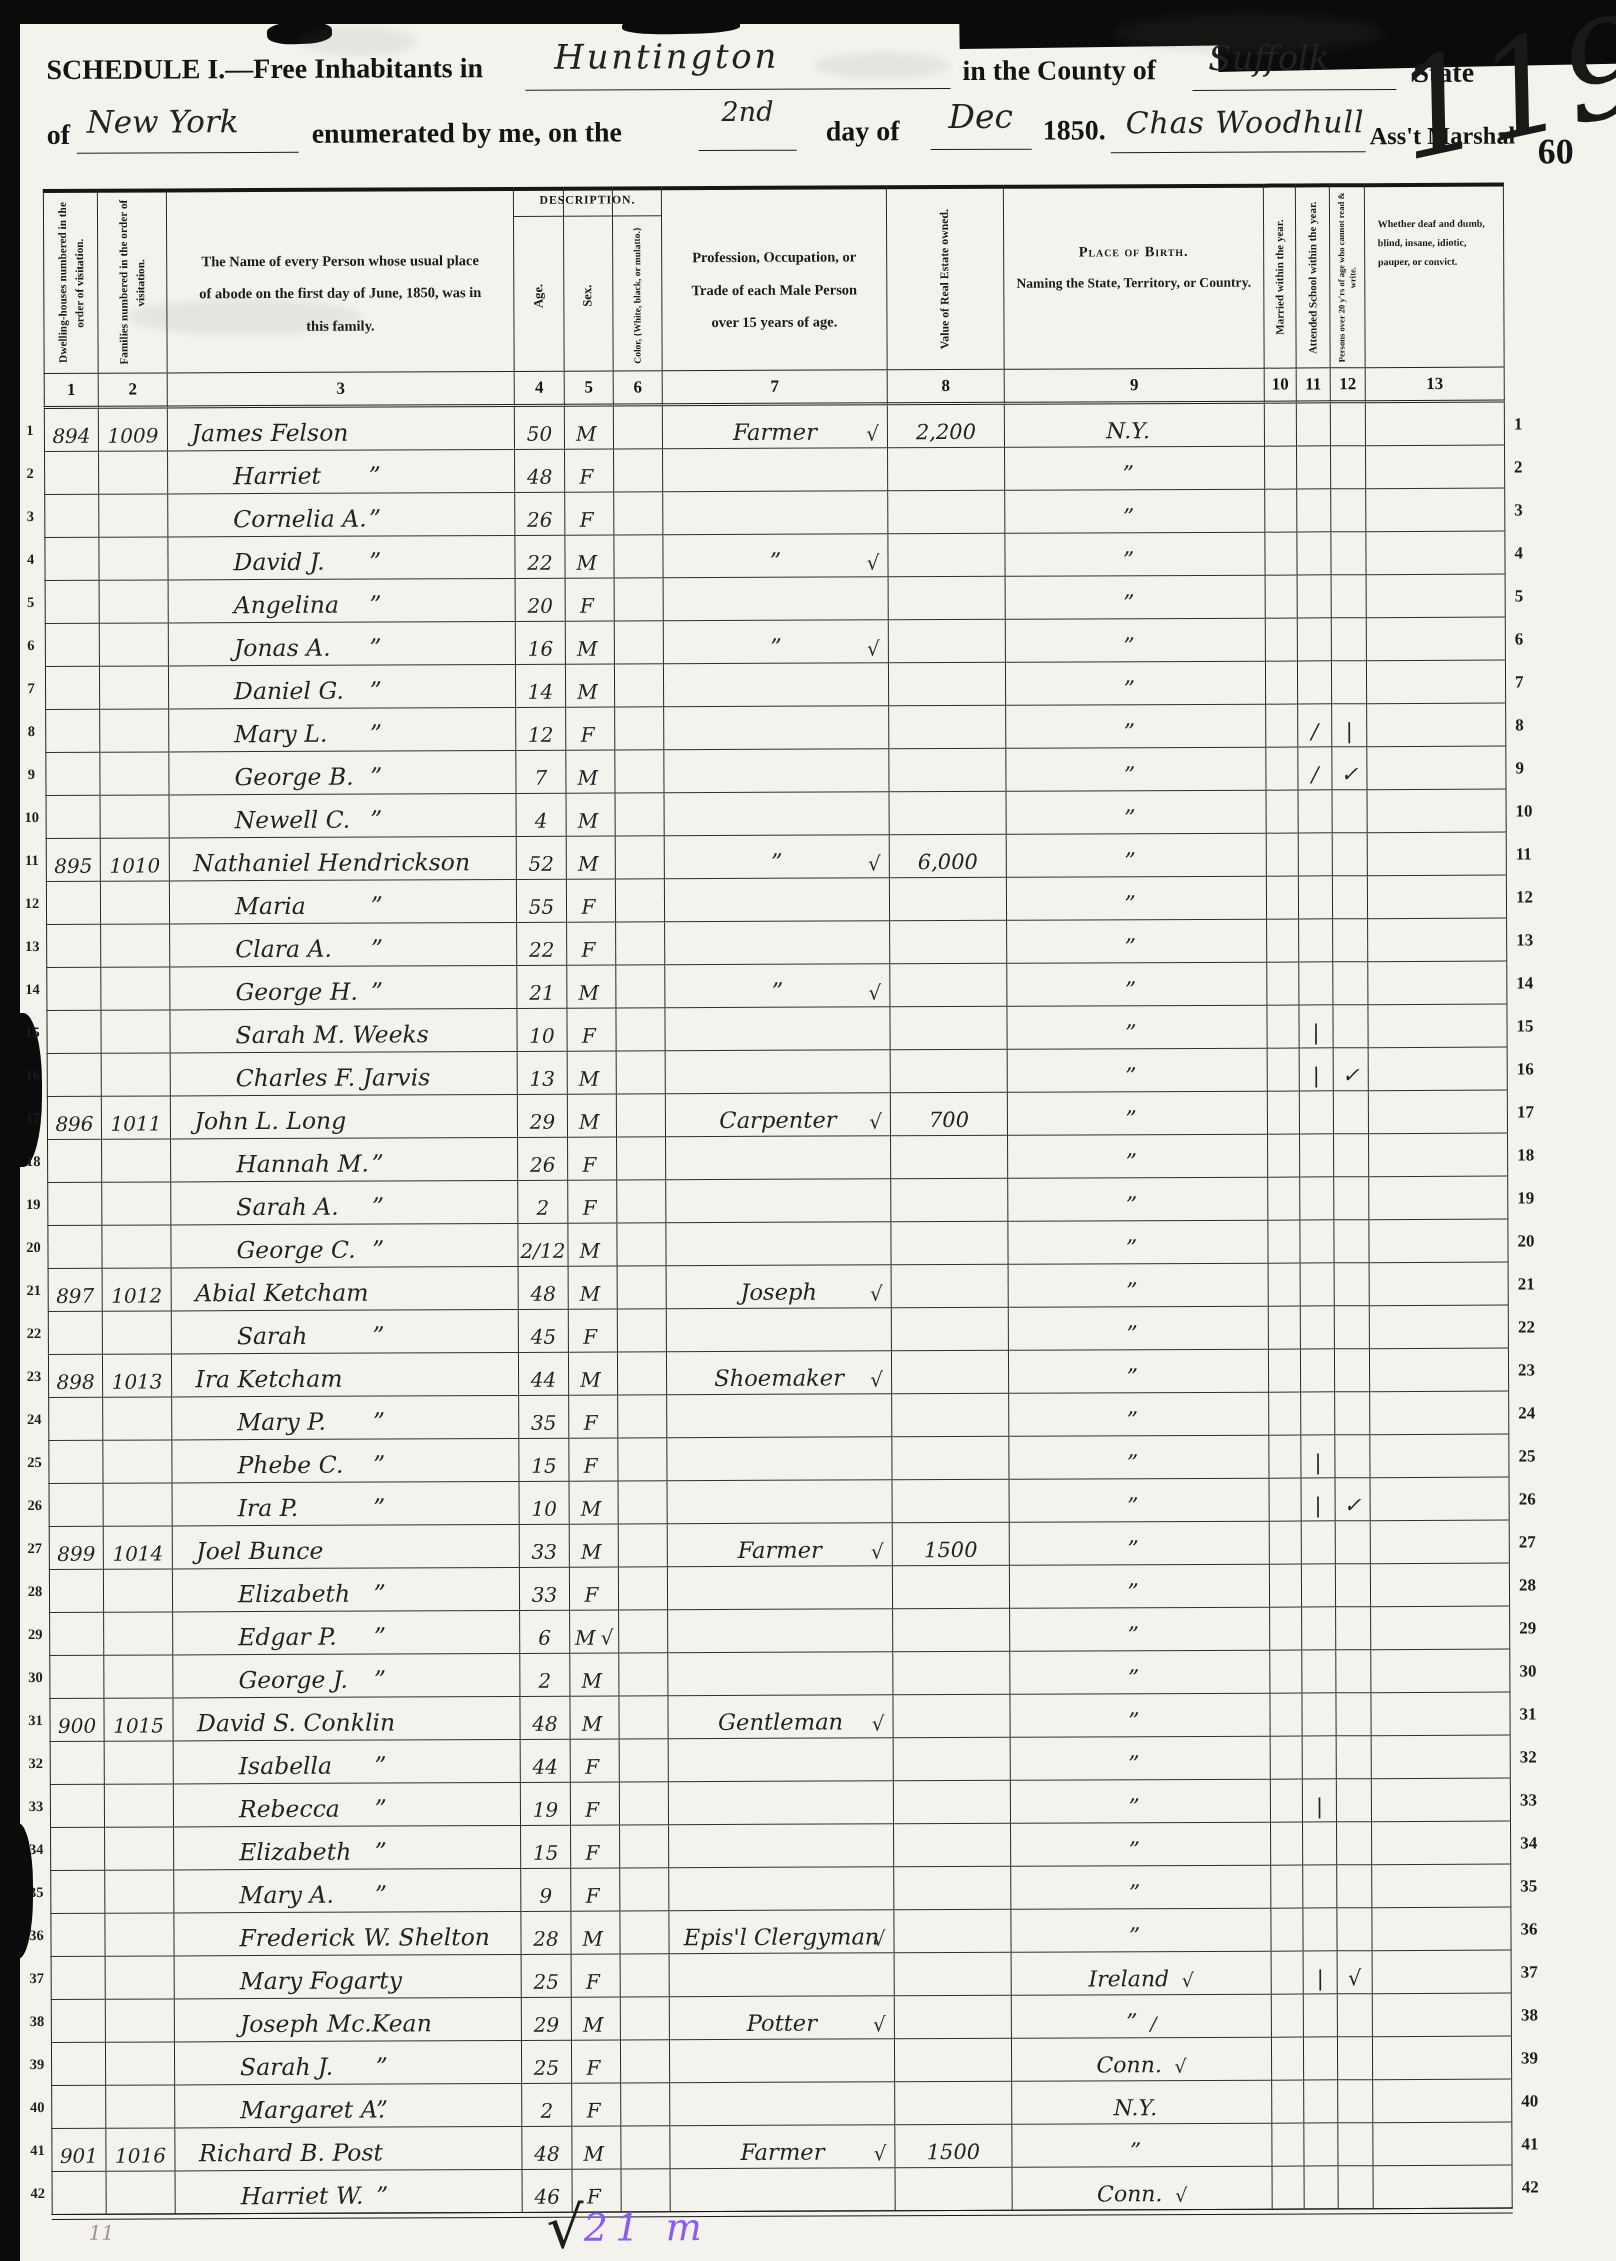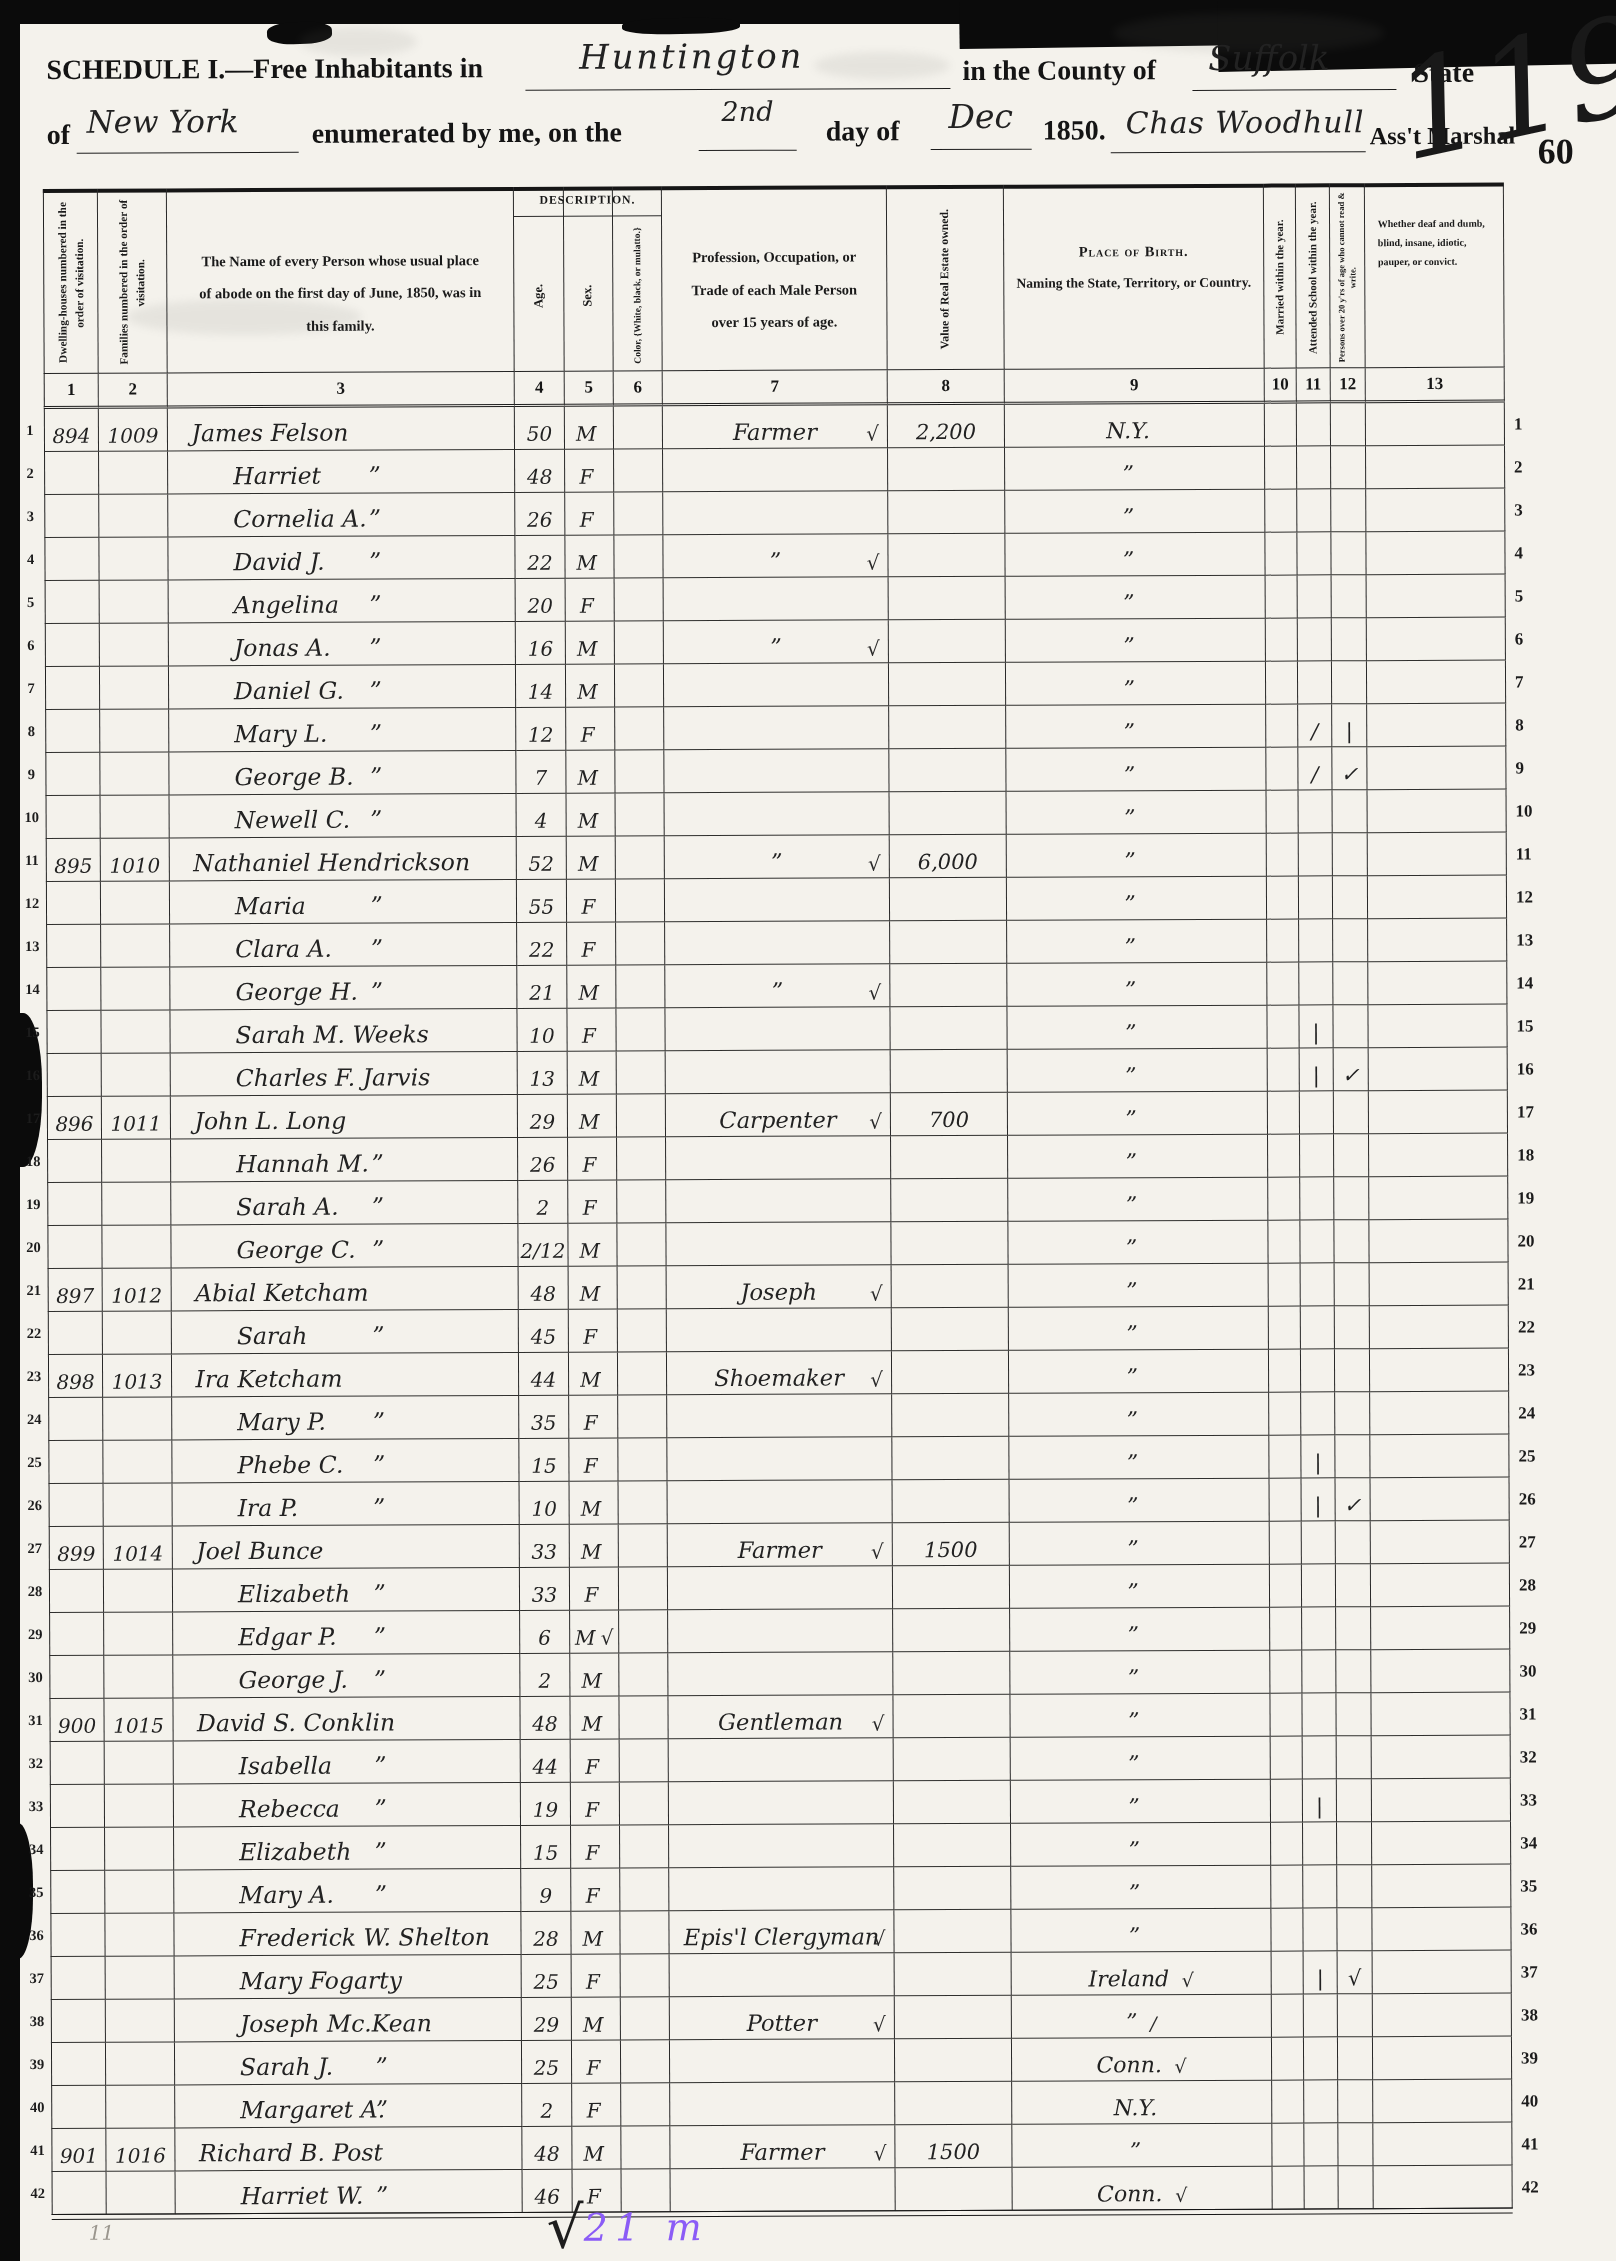--- a/index.html
+++ b/index.html
@@ -84,21 +84,21 @@
   <div class="ink" style="left:0;top:1013px;width:42px;height:154px;border-radius:0 45% 45% 0;"></div>
   <div class="ink" style="left:0;top:1823px;width:33px;height:136px;border-radius:0 45% 45% 0;"></div>
   <div class="smudge" style="left:299px;top:27px;width:118px;height:29px;"></div>
   <div class="smudge" style="left:814px;top:52px;width:136px;height:27px;"></div>
   <div class="smudge" style="left:1113px;top:12.7px;width:271px;height:40px;"></div>
   <div class="smudge" style="left:127px;top:299px;width:235px;height:36px;"></div>
 
   <div class="content">
 
     <div class="abs print" style="left:50px;top:51px;font-size:28px;">SCHEDULE I.—Free Inhabitants in</div>
-    <div class="abs hw" style="left:583px;top:36px;font-size:34px;letter-spacing:2.7px;">Huntington</div>
+    <div class="abs hw" style="left:558px;top:36px;font-size:34px;letter-spacing:2.7px;">Huntington</div>
     <div class="rule" style="left:529px;top:89px;width:425px;"></div>
     <div class="abs print" style="left:966px;top:56px;font-size:28px;">in the County of</div>
     <div class="abs hw" style="left:1212px;top:40px;font-size:34px;">Suffolk</div>
     <div class="rule" style="left:1196px;top:92px;width:204px;"></div>
     <div class="abs print" style="left:1417px;top:60px;font-size:28px;">State</div>
 
     <div class="abs print" style="left:50px;top:116px;font-size:28px;">of</div>
     <div class="abs hw" style="left:90px;top:101px;font-size:31px;">New York</div>
     <div class="rule" style="left:80px;top:150px;width:222px;"></div>
     <div class="abs print" style="left:315px;top:116px;font-size:28px;">enumerated by me, on the</div>

